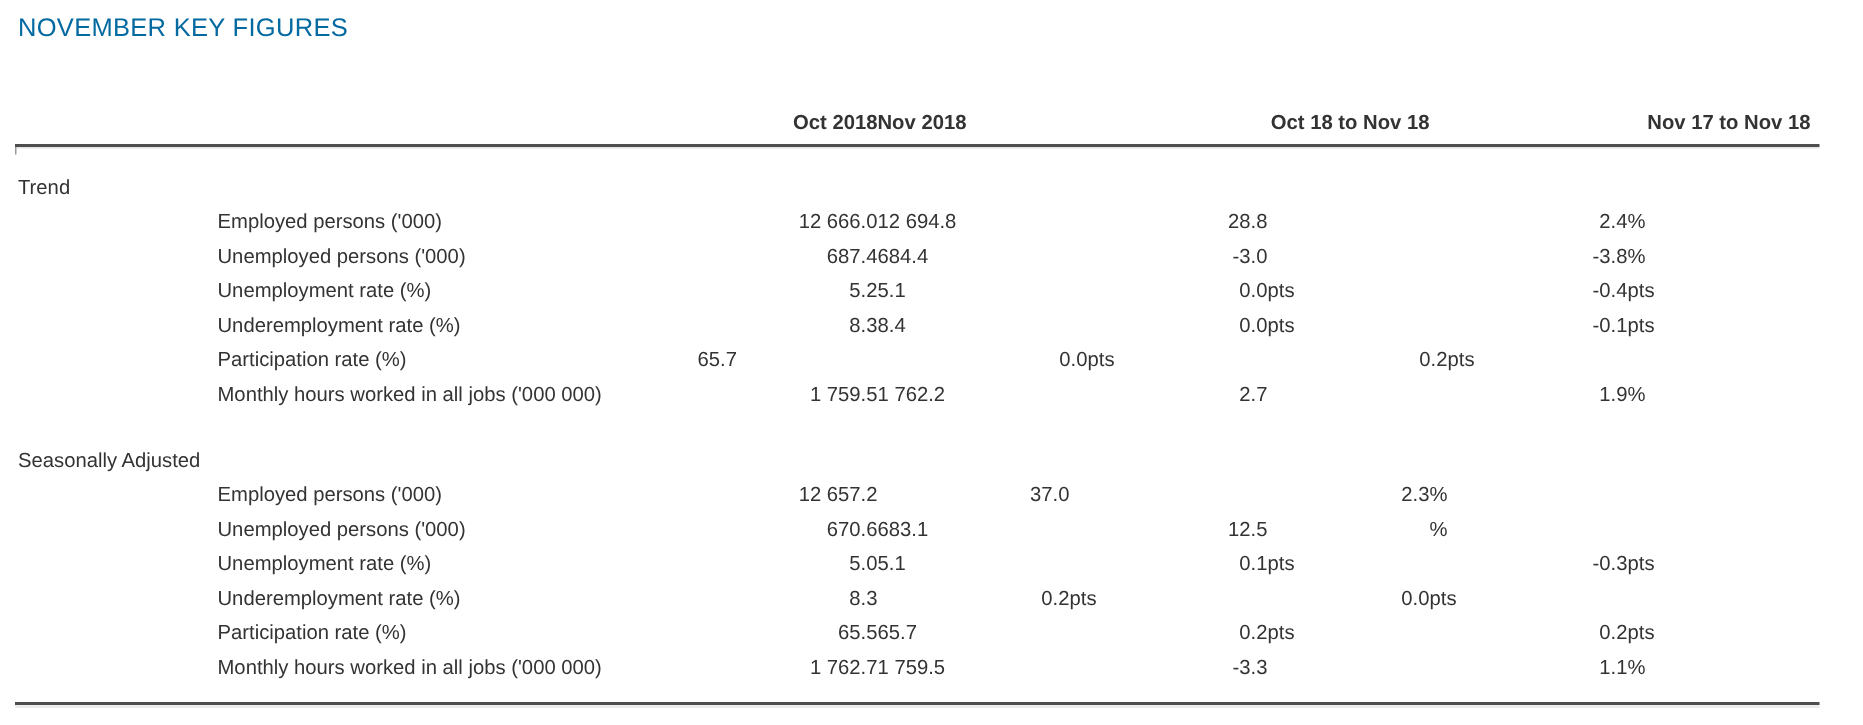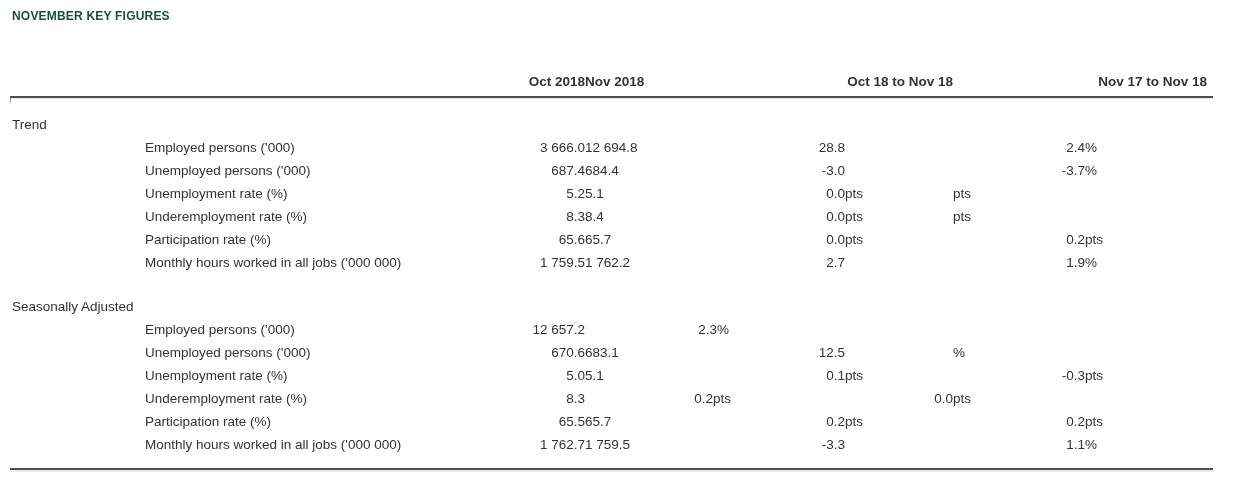--- a/index.html
+++ b/index.html
@@ -2,21 +2,21 @@
 <html><head>
 <meta charset="utf-8">
 <style>
   html,body{margin:0;padding:0;background:#fff;}
   .page{
     position:relative;width:1242px;height:483px;background:#ffffff;overflow:hidden;
     font-family:"Liberation Sans",sans-serif;font-size:13.5px;color:#333;
   }
   .title{
     position:absolute;left:12px;top:9px;margin:0;
-    font-size:12px;font-weight:bold;color:#14532d;letter-spacing:.2px;
+    font-size:17px;font-weight:normal;color:#0369a1;letter-spacing:.2px;
   }
   .table{position:absolute;left:10px;top:71px;width:1203px;}
   .thead{
     display:flex;align-items:flex-end;line-height:21px;font-weight:bold;
     padding:0 6px 4px 0;border-bottom:2px solid #4e4e4e;box-shadow:0 1px 0 #e4e4e4;
   }
   .tbody{
     position:relative;padding:15px 6px 12px 0;
     border-bottom:2px solid #4e4e4e;box-shadow:0 2px 0 #ececec;
   }
@@ -51,71 +51,72 @@
       <div class="c oct hdr">Oct 2018</div>
       <div class="c nov hdr">Nov 2018</div>
       <div class="c chg hdr">Oct 18 to Nov 18</div>
       <div class="c yoy hdr">Nov 17 to Nov 18</div>
     </div>
     <div class="tbody" id="tbody">
         <div class="section">
           <div class="section-name">Trend</div>
           <div class="row">
             <div class="c label">Employed persons ('000)</div>
-            <div class="c oct">3 666.0</div>
+            <div class="c oct">12 666.0</div>
             <div class="c nov">12 694.8</div>
             <div class="c chg">
               <span class="nump">28.8</span>
               <span class="sufp"></span>
             </div>
             <div class="c yoy">
               <span class="nump">2.4</span>
               <span class="sufp">%</span>
             </div>
           </div>
           <div class="row">
             <div class="c label">Unemployed persons ('000)</div>
             <div class="c oct">687.4</div>
             <div class="c nov">684.4</div>
             <div class="c chg">
               <span class="nump">-3.0</span>
               <span class="sufp"></span>
             </div>
             <div class="c yoy">
-              <span class="nump">-3.7</span>
+              <span class="nump">-3.8</span>
               <span class="sufp">%</span>
             </div>
           </div>
           <div class="row">
             <div class="c label">Unemployment rate (%)</div>
             <div class="c oct">5.2</div>
             <div class="c nov">5.1</div>
             <div class="c chg">
               <span class="nump">0.0</span>
               <span class="sufp">pts</span>
             </div>
             <div class="c yoy">
+              <span class="nump">-0.4</span>
               <span class="sufp">pts</span>
             </div>
           </div>
           <div class="row">
             <div class="c label">Underemployment rate (%)</div>
             <div class="c oct">8.3</div>
             <div class="c nov">8.4</div>
             <div class="c chg">
               <span class="nump">0.0</span>
               <span class="sufp">pts</span>
             </div>
             <div class="c yoy">
+              <span class="nump">-0.1</span>
               <span class="sufp">pts</span>
             </div>
           </div>
           <div class="row">
             <div class="c label">Participation rate (%)</div>
-            <div class="c oct">65.6</div>
             <div class="c nov">65.7</div>
             <div class="c chg">
               <span class="nump">0.0</span>
               <span class="sufp">pts</span>
             </div>
             <div class="c yoy">
               <span class="nump">0.2</span>
               <span class="sufp">pts</span>
             </div>
           </div>
@@ -131,20 +132,24 @@
               <span class="nump">1.9</span>
               <span class="sufp">%</span>
             </div>
           </div>
         </div>
         <div class="section">
           <div class="section-name">Seasonally Adjusted</div>
           <div class="row">
             <div class="c label">Employed persons ('000)</div>
             <div class="c oct">12 657.2</div>
+            <div class="c chg">
+              <span class="nump">37.0</span>
+              <span class="sufp"></span>
+            </div>
             <div class="c yoy">
               <span class="nump">2.3</span>
               <span class="sufp">%</span>
             </div>
           </div>
           <div class="row">
             <div class="c label">Unemployed persons ('000)</div>
             <div class="c oct">670.6</div>
             <div class="c nov">683.1</div>
             <div class="c chg">

